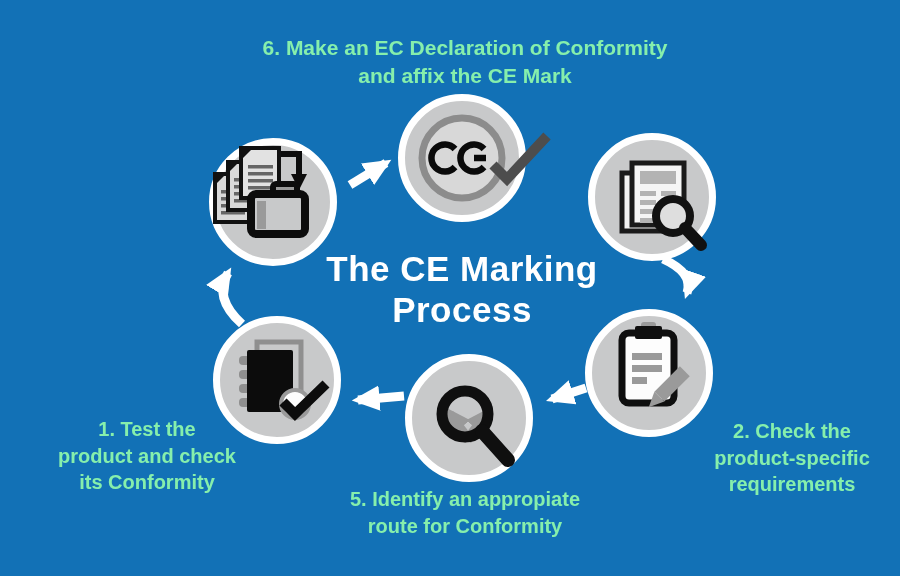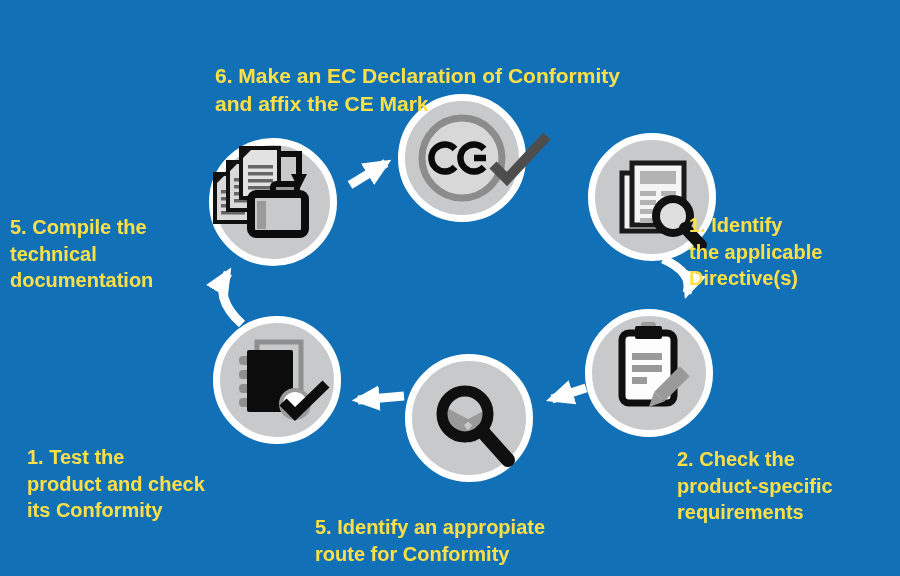--- a/index.html
+++ b/index.html
@@ -16,22 +16,22 @@
     position:absolute;width:114px;height:114px;
     border:7px solid #ffffff;border-radius:50%;
     background:#c8c9ca;
   }
   .node svg{
     position:absolute;left:-7px;top:-7px;
     overflow:visible;
   }
   .label{
     position:absolute;
-    color:#fde047;font-weight:bold;font-size:20px;line-height:1.33;
-    text-align:left;white-space:pre-line;margin-top:28px;
+    color:#86efac;font-weight:bold;font-size:20px;line-height:1.33;
+    text-align:center;white-space:pre-line;
   }
   .title{
     position:absolute;
     color:#ffffff;font-weight:bold;font-size:35px;line-height:1.16;
     text-align:center;white-space:pre-line;
     letter-spacing:0.5px;
   }
   #arrows{position:absolute;left:0;top:0;}
   
   #node-6{left:398px;top:94px;}
@@ -166,30 +166,26 @@
       <g>
         <path d="M72 16 H90 V38" stroke="#0c0c0c" stroke-width="6" fill="none"></path>
         <polygon points="82,36 98,36 90,52" fill="#0c0c0c"></polygon>
       </g>
       <rect x="64" y="46" width="24" height="16" rx="3" fill="#9a9a9a" stroke="#0c0c0c" stroke-width="6"></rect>
       <rect x="42" y="56" width="54" height="40" rx="5" fill="#c8c9ca" stroke="#0c0c0c" stroke-width="8"></rect>
       <rect x="48" y="63" width="9" height="28" fill="#9a9a9a"></rect>
     </svg>
   </div>
 
+  <div class="title" id="main-title">The CE Marking
+Process</div>
   <div class="label" id="label-6">6. Make an EC Declaration of Conformity
 and affix the CE Mark</div>
-  <div class="label" id="label-1">1. Identify
-the applicable
-Directive(s)</div>
   <div class="label" id="label-2">2. Check the
 product-specific
 requirements</div>
   <div class="label" id="label-3">5. Identify an appropiate
 route for Conformity</div>
   <div class="label" id="label-4">1. Test the
 product and check
 its Conformity</div>
-  <div class="label" id="label-5">5. Compile the
-technical
-documentation</div>
 
 </div>
 
 </body></html>

